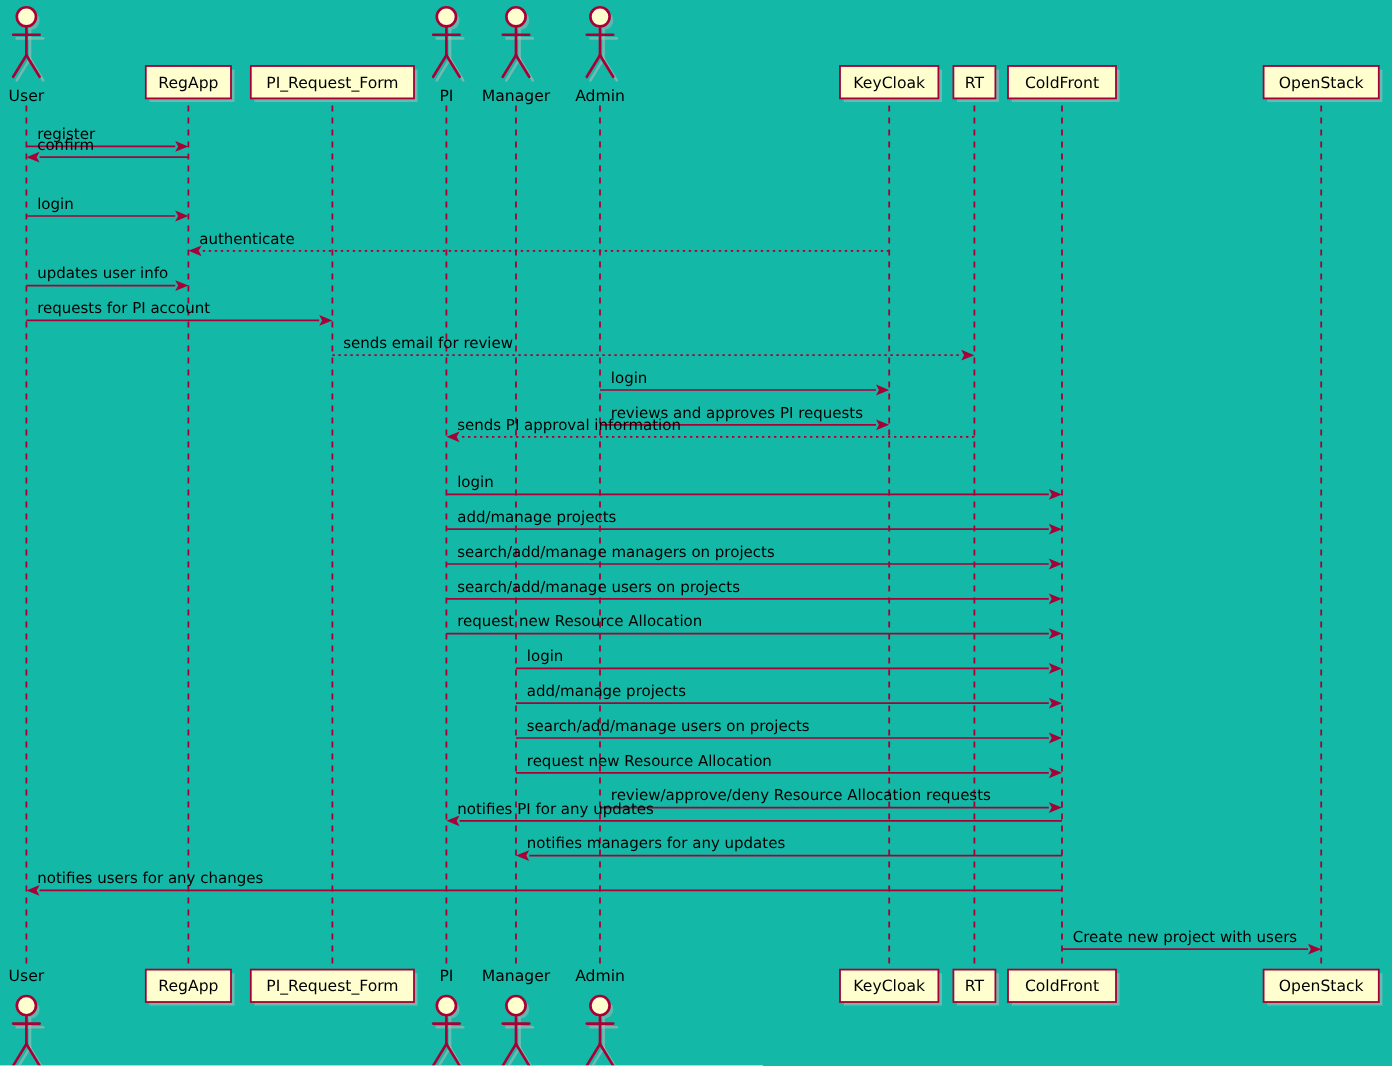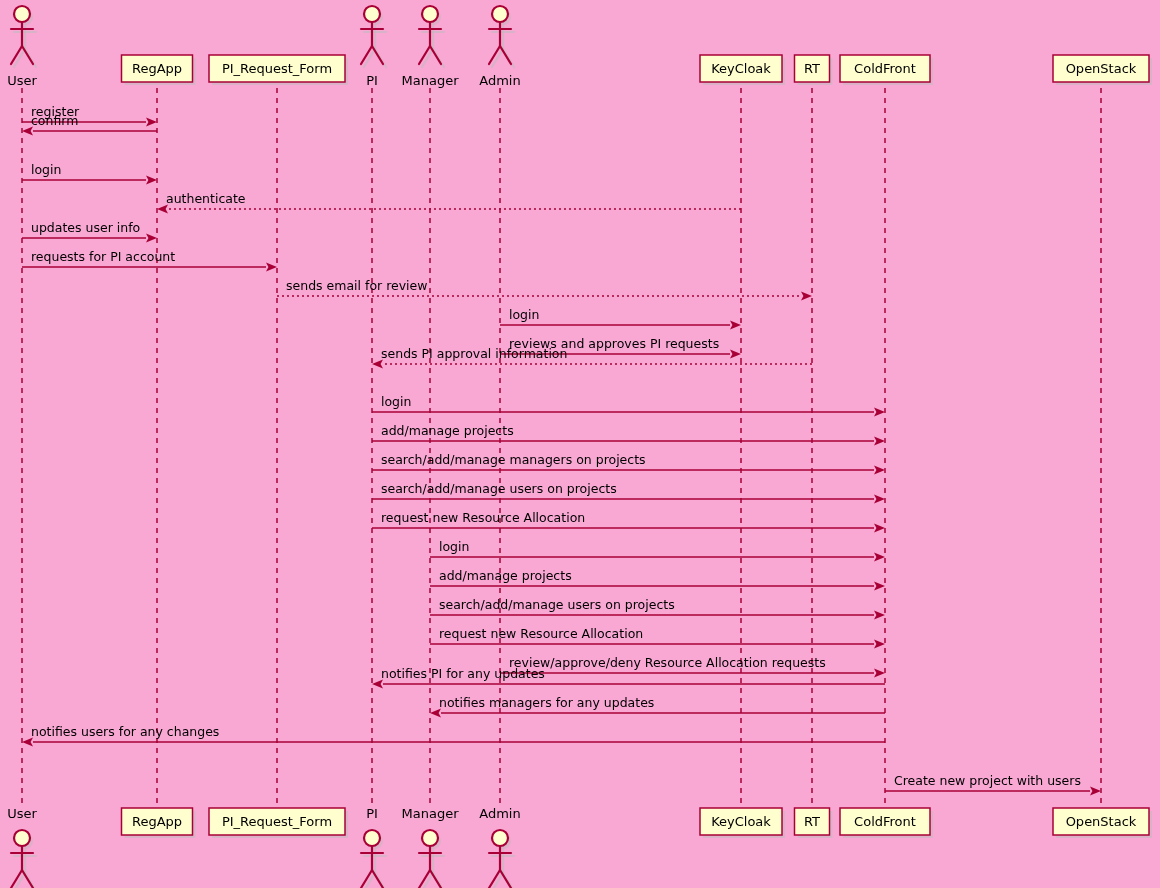--- a/index.html
+++ b/index.html
@@ -8,21 +8,21 @@
     background: #ffffff;
   }
   body {
     font-family: "DejaVu Sans", sans-serif;
   }
   #diagram-root {
     position: relative;
     width: 1160px;
     height: 888px;
     overflow: hidden;
-    background: #f9a8d4;
+    background: #14b8a6;
   }
   #diagram-svg {
     position: absolute;
     top: 0;
     left: 0;
     width: 1160px;
     height: 888px;
   }
   .lifeline {
     stroke: #A80036;

